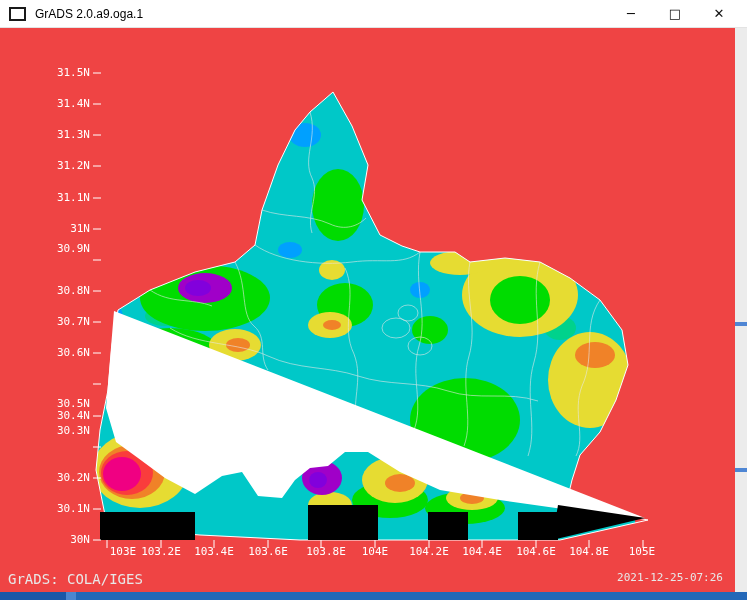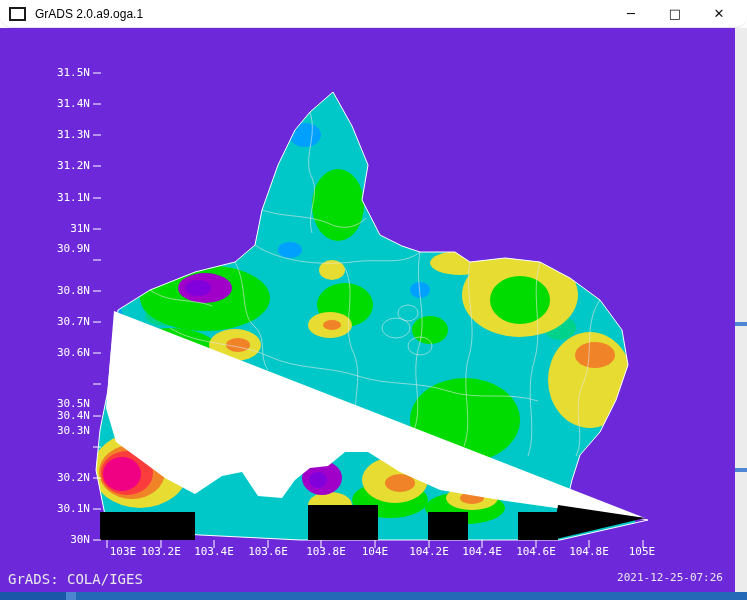--- a/index.html
+++ b/index.html
@@ -1,29 +1,29 @@
 <!DOCTYPE html>
 <html><head>
 <meta charset="utf-8">
 <style>
   html,body{margin:0;padding:0;}
   body{width:747px;height:600px;background:#ffffff;overflow:hidden;
        font-family:"Liberation Sans",sans-serif;position:relative;}
   .window{position:absolute;inset:0;}
   
   .titlebar{position:absolute;left:0;top:0;width:747px;height:28px;background:#ffffff;
-            border-bottom:1px solid #e3e3e3;display:flex;align-items:center;box-sizing:border-box;border-radius:12px;}
+            border-bottom:1px solid #e3e3e3;display:flex;align-items:center;box-sizing:border-box;}
   .win-icon{width:13px;height:10px;border:2px solid #1a1a1a;background:#ffffff;
             margin-left:9px;margin-right:9px;display:inline-block;}
   .title{font-size:12px;color:#000;}
   .controls{margin-left:auto;display:flex;align-items:center;margin-right:6px;}
   .ctrl{width:44px;height:26px;border:none;background:transparent;font-size:13px;color:#111;
         font-family:"DejaVu Sans",sans-serif;cursor:pointer;padding:0;line-height:26px;text-align:center;}
   
-  .client{position:absolute;left:0;top:28px;width:735px;height:564px;background:#6d28d9;}
+  .client{position:absolute;left:0;top:28px;width:735px;height:564px;background:#ef4444;}
   .client svg{position:absolute;left:0;top:0;}
   .ylab{position:absolute;left:36px;width:54px;text-align:right;color:#fff;
         font-family:"DejaVu Sans Mono",monospace;font-size:11px;line-height:14px;}
   .xlab{position:absolute;width:56px;text-align:center;color:#fff;top:517px;
         font-family:"DejaVu Sans Mono",monospace;font-size:11px;line-height:14px;}
   .footL{position:absolute;left:8px;top:543px;color:#e8e8e8;
          font-family:"DejaVu Sans Mono",monospace;font-size:14px;}
   .footR{position:absolute;right:12px;top:543px;color:#e8e8e8;
          font-family:"DejaVu Sans Mono",monospace;font-size:11px;}
   

